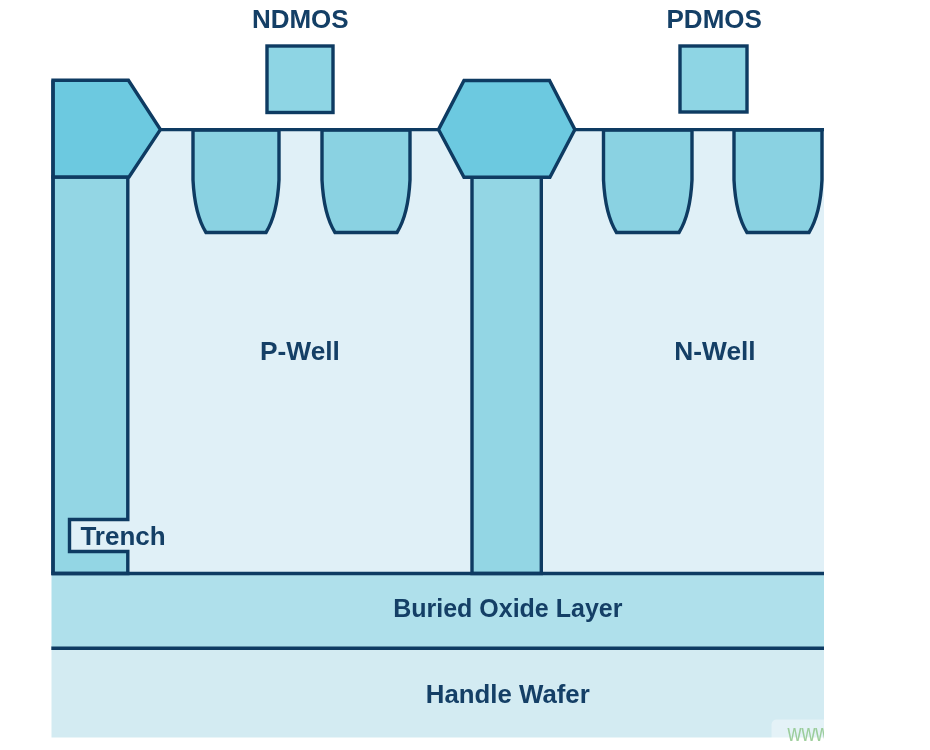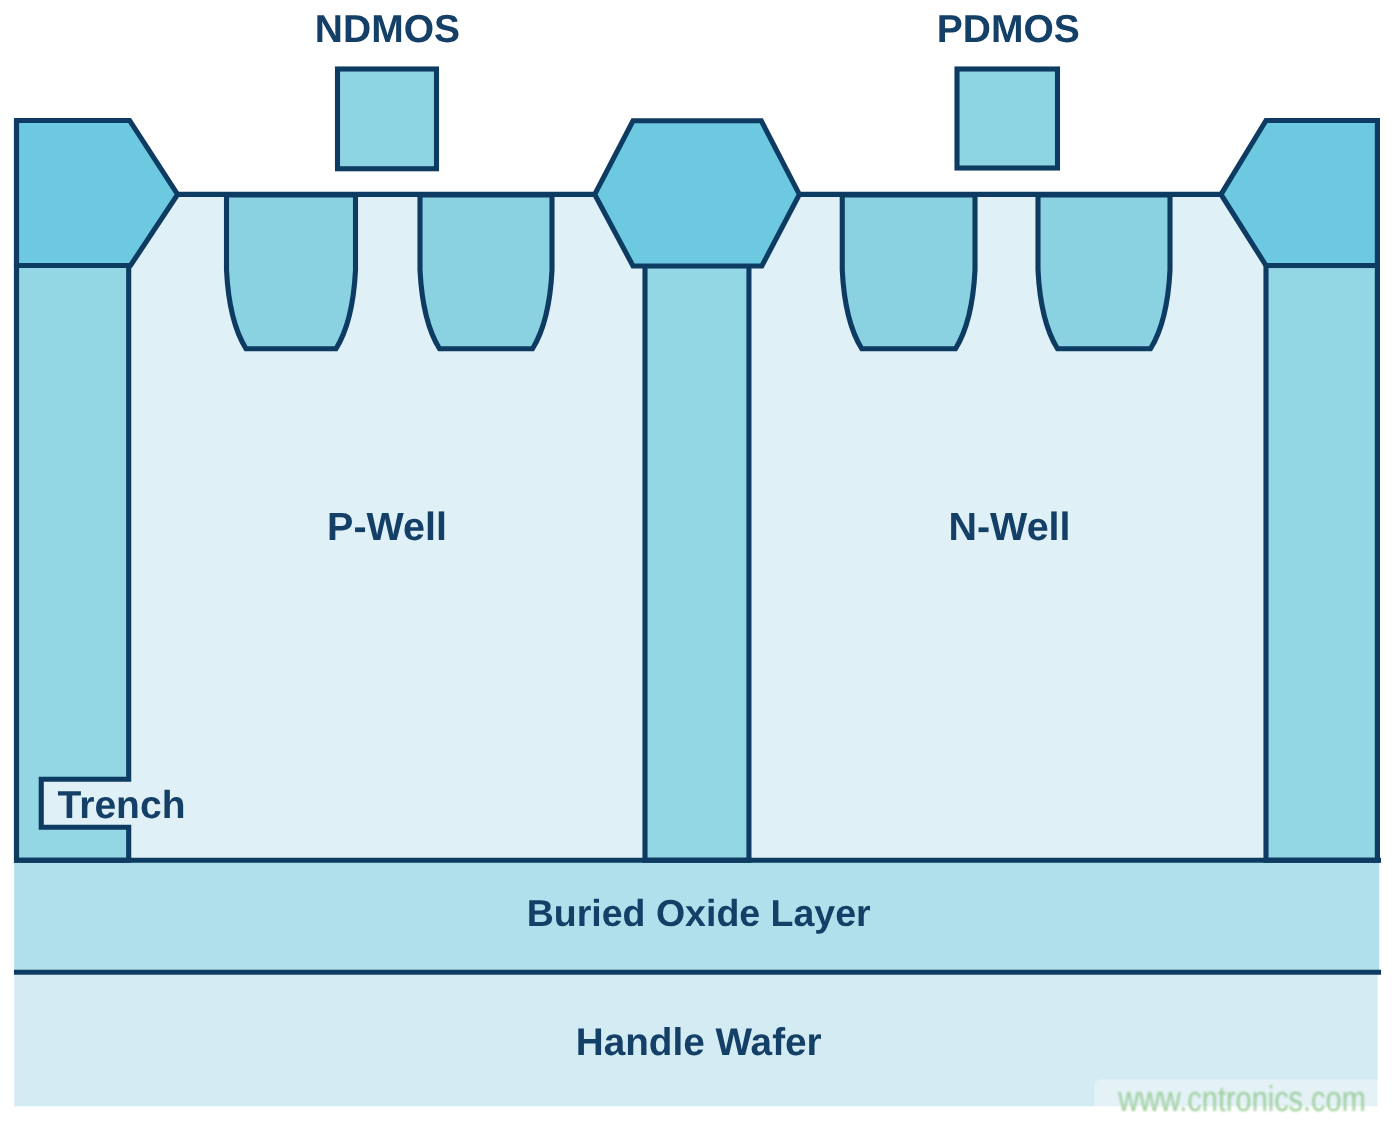--- a/index.html
+++ b/index.html
@@ -1,16 +1,16 @@
 <!DOCTYPE html>
 <html><head>
 <meta charset="utf-8">
 <style>
   html,body{margin:0;padding:0;background:#ffffff;}
-  #wrap{position:relative;width:930px;height:750px;overflow:hidden;}
+  #wrap{position:relative;width:782px;height:750px;overflow:hidden;margin-left:42px;}
   svg{display:block;}
   text{font-family:"Liberation Sans", sans-serif;}
 </style>
 </head>
 <body>
 <div id="wrap">
 <svg width="930" height="750" viewBox="0 0 930 750" xmlns="http://www.w3.org/2000/svg">
   <defs>
         <filter id="wblur" x="-10%" y="-30%" width="120%" height="160%">
           <feGaussianBlur stdDeviation="0.7"></feGaussianBlur>

